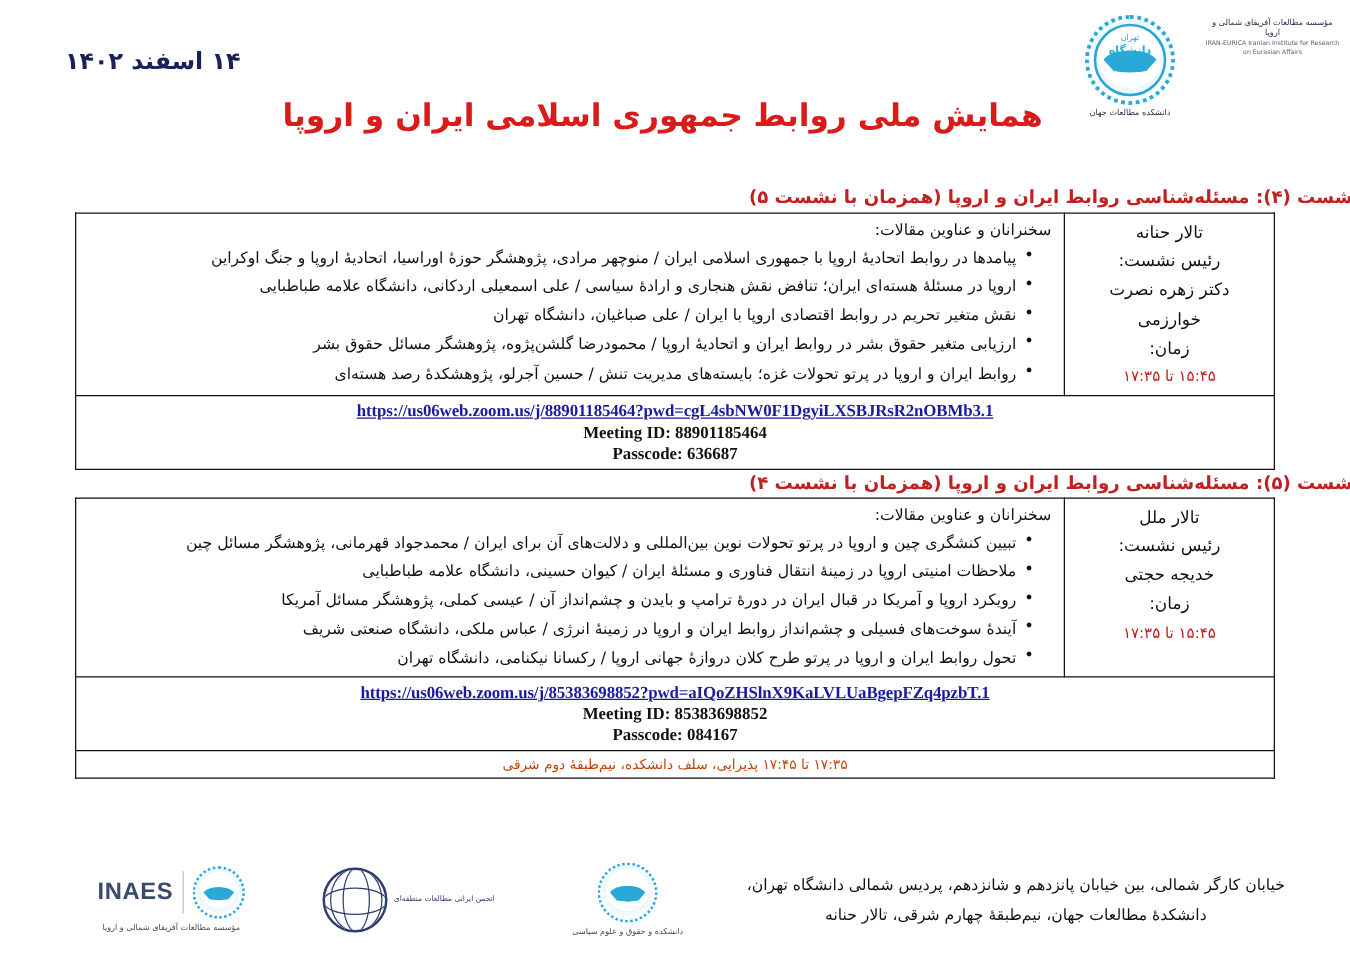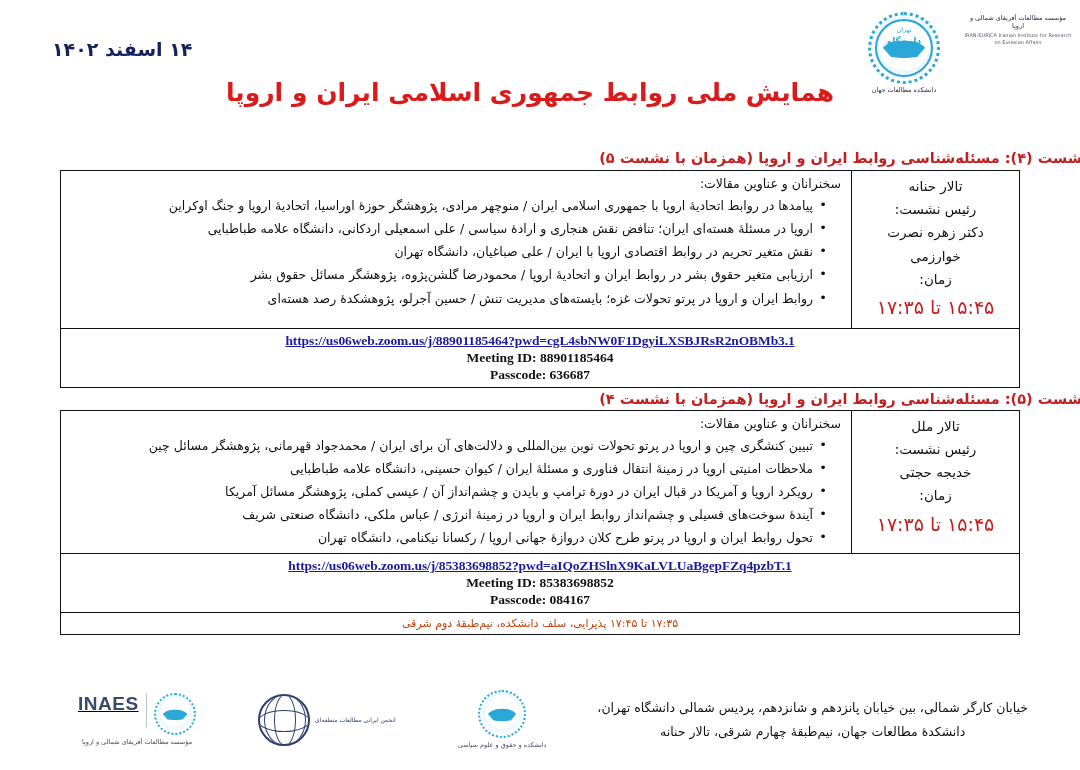--- a/index.html
+++ b/index.html
@@ -148,21 +148,21 @@
   .col-papers { width: auto; border-radius: 24px; }
 
   .room-line {
     font-size: 13.5px;
     color: #111;
     line-height: 1.72;
     direction: rtl;
     font-weight: normal;
   }
   .room-time {
-    font-size: 19px;
+    font-size: 12px;
     color: #c02020;
     line-height: 1.72;
     direction: rtl;
     font-weight: normal;
   }
 
   .papers-label {
     font-size: 12.5px;
     color: #111;
     direction: rtl;
@@ -246,21 +246,21 @@
   }
   .footer-logos {
     display: flex;
     align-items: center;
     gap: 62px;
     direction: ltr;
     margin-left: 8px;
   }
   .fl-item { text-align: center; }
 
-  .inaes-wrap { display: flex; gap: 7px; text-decoration: underline; }
+  .inaes-wrap { display: flex; align-items: center; gap: 7px; }
   .inaes-text {
     font-family: "Liberation Sans", sans-serif;
     font-size: 19px;
     font-weight: bold;
     color: #3a4a6b;
     letter-spacing: 0.5px;
   }
   .vbar { width: 1.5px; height: 34px; background: #b9c2d0; }
   .small-ut { position: relative; width: 42px; height: 42px; }
   .small-ut .ut-ring { border-width: 2px; }

